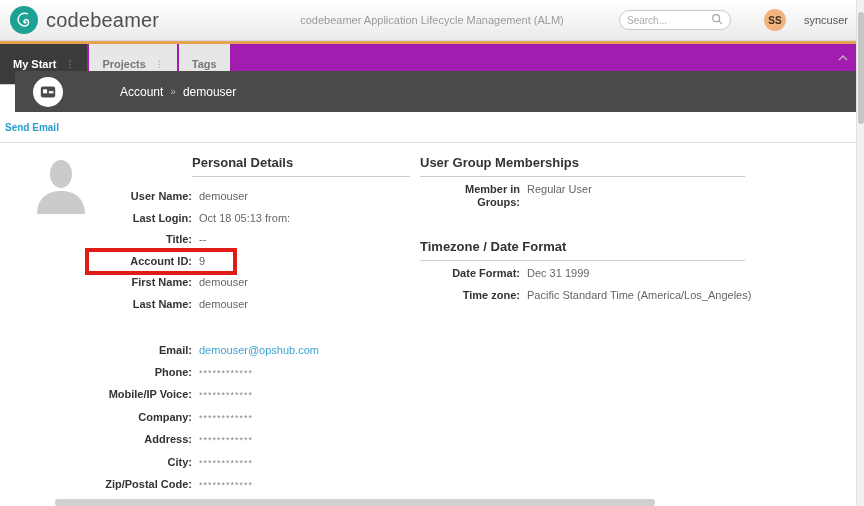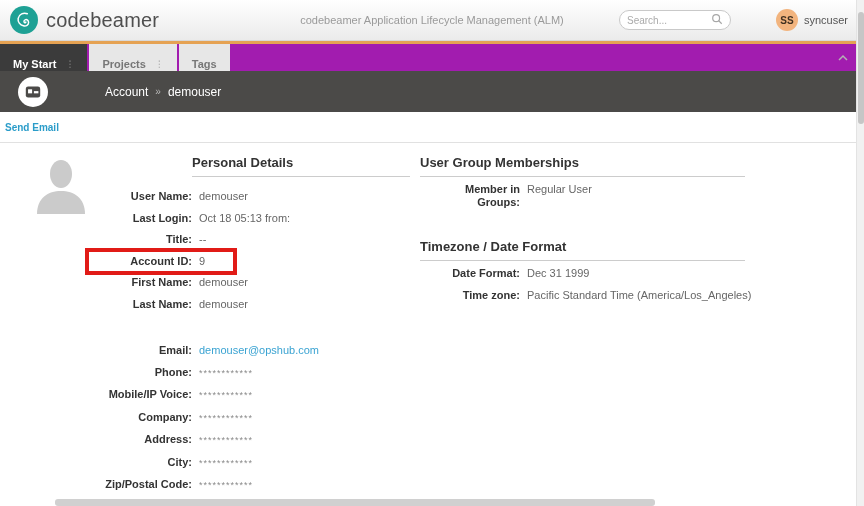--- a/index.html
+++ b/index.html
@@ -15,37 +15,37 @@
                  display:flex; align-items:center; justify-content:center; }
   .logo-text { font-size:20px; color:#4f4f4f; letter-spacing:0.2px; }
   .app-title { position:absolute; left:200px; right:200px; top:14px; text-align:center;
                font-size:11px; color:#9a9a9a; white-space:nowrap; }
   .search-box { position:absolute; right:133px; top:10px; width:112px; height:20px;
                 border:1px solid #c9c9c9; border-radius:10px; background:#fff;
                 display:flex; align-items:center; padding:0 7px; }
   .search-box input { border:none; outline:none; flex:1; min-width:0; font-size:10px;
                       color:#666; background:transparent; font-family:inherit; }
   .search-box input::placeholder { color:#aaa; }
-  .user-chip { position:absolute; right:16px; top:9px; display:flex; align-items:center; gap:6px; }
+  .user-chip { position:absolute; right:16px; top:9px; display:flex; align-items:center; gap:18px; }
   .avatar { width:22px; height:22px; border-radius:50%; background:#f2b47e; color:#403020;
             font-size:10px; font-weight:bold; display:flex; align-items:center; justify-content:center; }
   .username { font-size:11px; color:#555; }
 
   
   .tabbar { position:absolute; top:41px; left:0; right:0; height:44px; background:#a21caf;
             border-top:3px solid #e5a253; border-bottom:1px solid #cfcfcf; display:flex; }
   .tab { padding:0 13px; display:flex; align-items:center; gap:9px; font-size:11px;
          font-weight:bold; color:#777; background:#e7e7e7; margin-right:2px; cursor:pointer; }
   .tab.active { background:#3b3b3b; color:#fff; }
   .tab .dots { font-size:9px; color:#999; font-weight:normal; }
   .tab.active .dots { color:#9a9a9a; }
   .collapse-btn { position:absolute; right:14px; top:7px; width:14px; height:14px; cursor:pointer; }
 
   
-  .crumb-bar { position:absolute; top:71px; left:0; right:0; height:41px; background:#4b4a48;
+  .crumb-bar { position:absolute; top:71px; left:15px; right:0; height:41px; background:#4b4a48;
                display:flex; align-items:center; }
   .crumb-icon { width:30px; height:30px; border-radius:50%; background:#fff; margin-left:18px;
                 display:flex; align-items:center; justify-content:center; flex:0 0 auto; }
   .crumb-text { margin-left:57px; font-size:12px; color:#fff; display:flex; align-items:center; gap:7px; }
   .crumb-text .sep { color:#b9b9b9; font-size:10px; }
   .crumb-link { color:#fff; cursor:pointer; }
 
   
   .action-bar { position:absolute; top:112px; left:0; right:8px; height:31px; background:#fff;
                 border-bottom:1px solid #e1e1e1; display:flex; align-items:center; }

